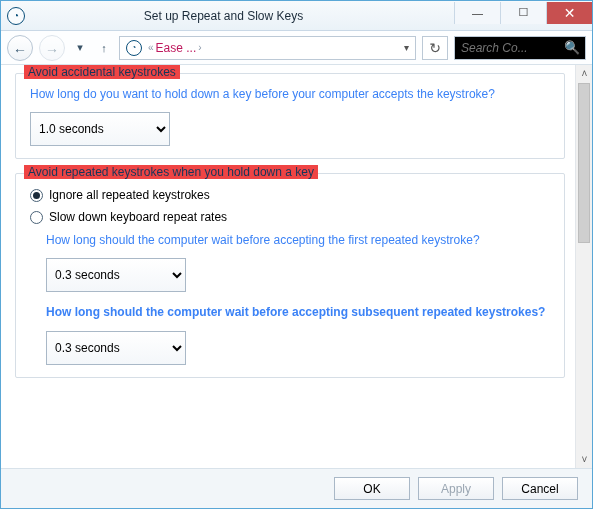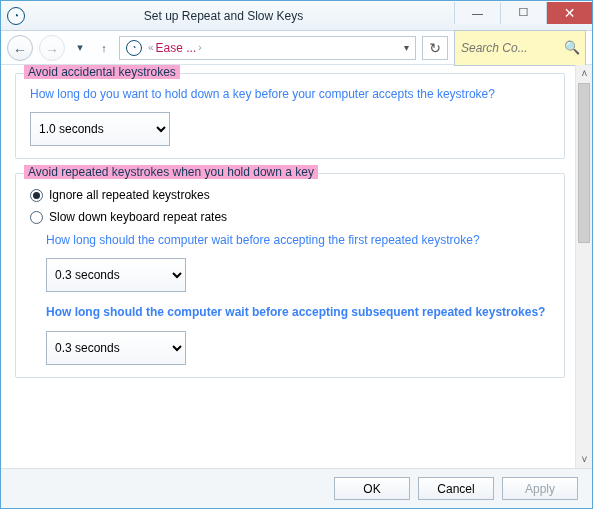--- a/index.html
+++ b/index.html
@@ -78,21 +78,21 @@
     flex-shrink:0;
   }
   .bc-sep{color:#8a99aa;margin:0 2px;font-size:10px;}
   .bc-part{white-space:nowrap;color:#be185d;}
   .bc-chev{margin-left:auto;color:#555;font-size:10px;padding-right:4px;}
   .refresh{
     width:26px;height:24px;border:1px solid #bcc9d6;background:#fff;
     display:flex;align-items:center;justify-content:center;color:#555;font-size:14px;
   }
   .search{
-    width:132px;height:36px;border:1px solid #bcc9d6;background:#fef9c3;
+    width:132px;height:24px;border:1px solid #bcc9d6;background:#000000;
     display:flex;align-items:center;
   }
   .search input{
     border:none;outline:none;width:100%;font-size:12px;font-style:italic;color:#7c8a98;
     padding:0 6px;background:transparent;
   }
   .search .mag{color:#6c90b0;font-size:13px;padding-right:4px;}
   
   .body-area{
     display:flex;
@@ -119,21 +119,21 @@
   
   .group{
     border:1px solid #d6dee6;
     border-radius:2px;
     padding:10px 10px 12px 14px;
     margin-bottom:14px;
     position:relative;
   }
   .group-legend{
     position:absolute; top:-9px; left:8px;
-    background:#f9a8d4; padding:0 4px;
+    background:#ef4444; padding:0 4px;
     color:#16365a;font-size:12px;
   }
   .desc{color:#3b82f6;margin:2px 0 10px 0;line-height:1.35;}
   select.combo{
     width:140px;height:34px;
     border:1px solid #a9b8c7;background:linear-gradient(#fff,#f4f7fa);
     font-size:12px;padding-left:4px;
   }
   .radio-row{display:flex;align-items:center;margin:4px 0 8px 0;gap:6px;}
   .radio{
@@ -247,15 +247,15 @@
     </div>
     <div class="thumb"></div>
     <div class="arrow down">
       <span>˅</span>
     </div>
   </div>
 </div>
 
 <div class="footer">
   <div class="btn">OK</div>
+  <div class="btn disabled">Apply</div>
   <div class="btn">Cancel</div>
-  <div class="btn disabled">Apply</div>
 </div>
 
 </body></html>

